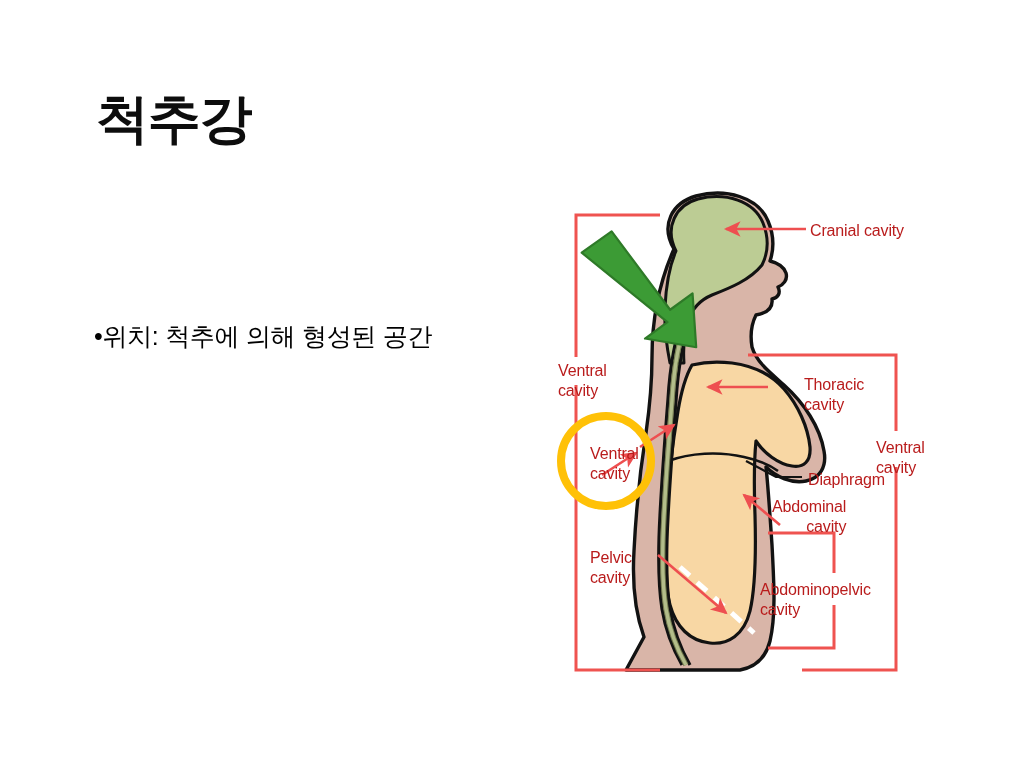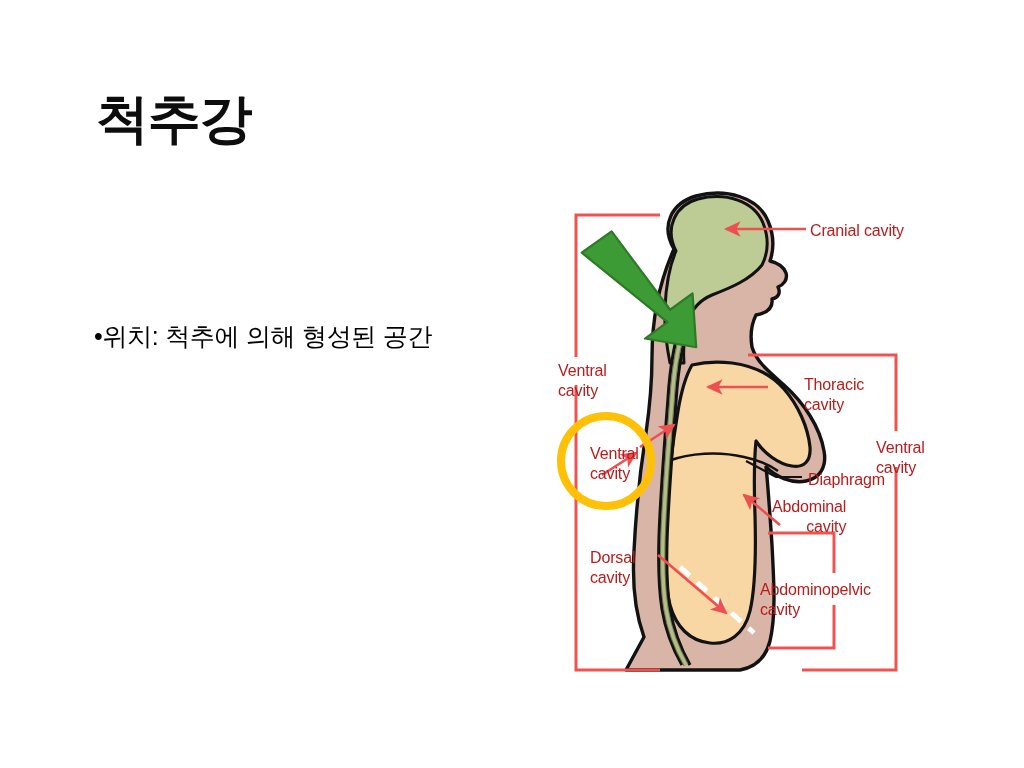--- a/index.html
+++ b/index.html
@@ -234,21 +234,21 @@
       <path d="M 262 292 L 236 292 L 206 276" fill="none" stroke="#121212" stroke-width="2.2"></path>
 
       <circle cx="66" cy="276" r="45" fill="none" stroke="#ffc107" stroke-width="8"></circle>
     </svg>
 
     <div class="fig-label" id="label-cranial">Cranial cavity</div>
     <div class="fig-label" id="label-dorsal">Ventral
 cavity</div>
     <div class="fig-label" id="label-spinal">Ventral
 cavity</div>
-    <div class="fig-label" id="label-pelvic">Dorsal
+    <div class="fig-label" id="label-pelvic">Pelvic
 cavity</div>
     <div class="fig-label" id="label-thoracic">Thoracic
 cavity</div>
     <div class="fig-label" id="label-diaphragm">Diaphragm</div>
     <div class="fig-label" id="label-abdominal">Abdominal
 cavity</div>
     <div class="fig-label" id="label-abdominopelvic">Abdominopelvic
 cavity</div>
     <div class="fig-label" id="label-ventral">Ventral
 cavity</div>

